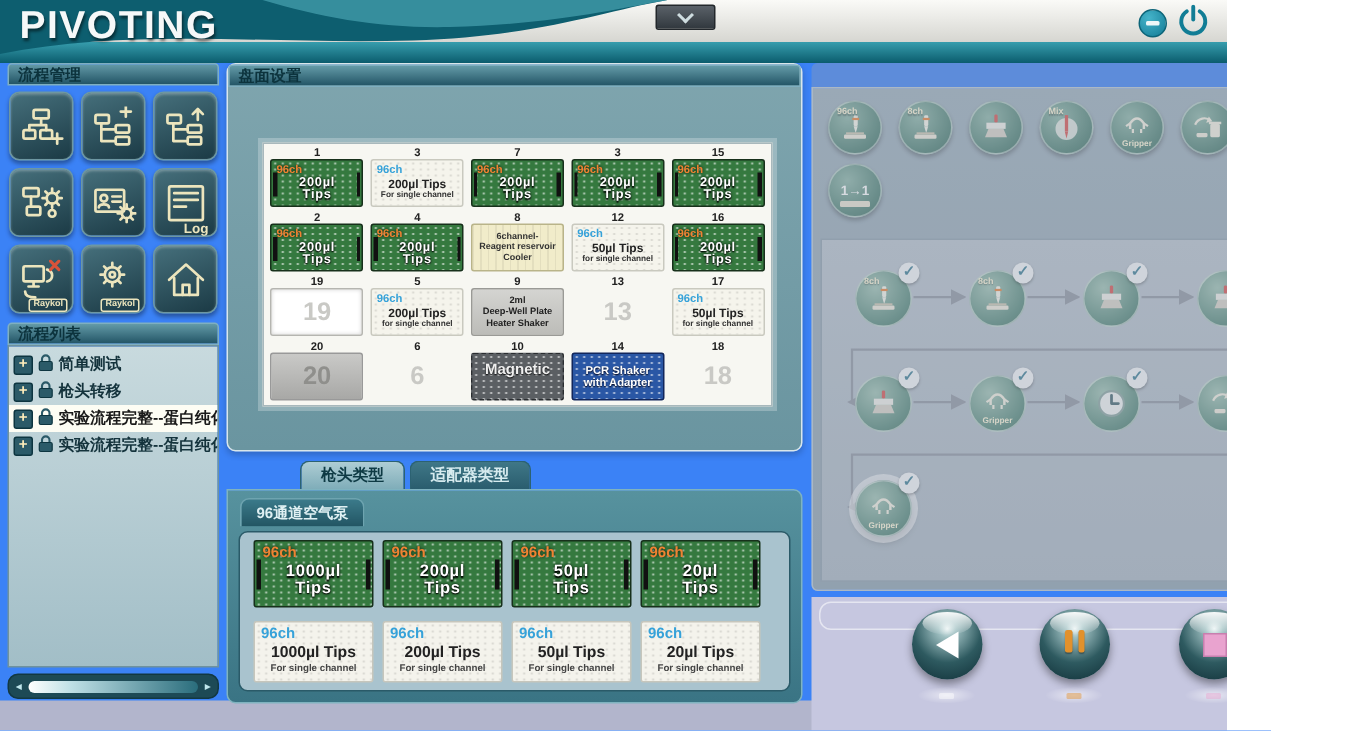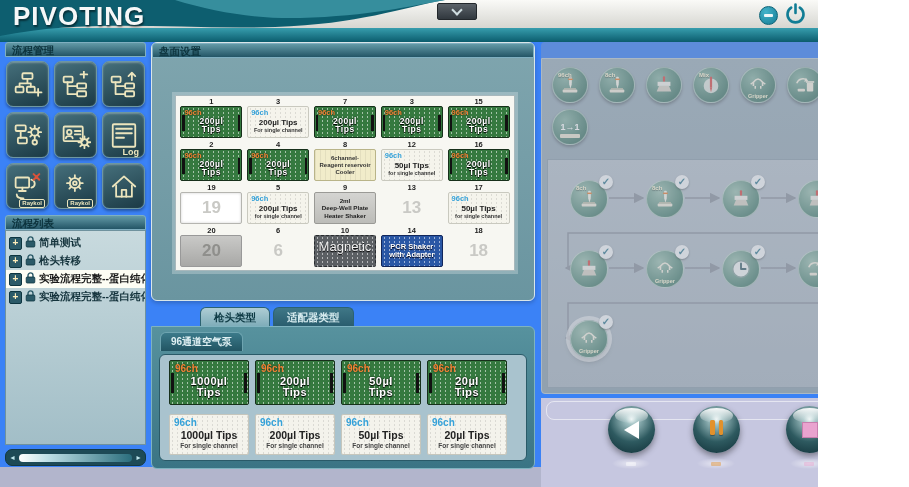--- a/index.html
+++ b/index.html
@@ -54,21 +54,21 @@
   .p-rack96 .l1,.p-rack96 .l2{font-size:8.5px;line-height:8.5px;font-weight:bold;letter-spacing:.5px;text-shadow:0 1px 1px #000,0 0 2px #000;z-index:1;}
   .p-rack96 .l1{margin-top:6px;}
   .p-rack1{background-color:#f5f4ec;border:1px solid #c9c9bf;color:#222;}
   .p-rack1 .l1{font-size:8px;font-weight:bold;color:#222;margin-top:8px;line-height:9px;}
   .p-rack1 .sub{font-size:5.5px;font-weight:bold;color:#333;line-height:7px;}
   .p-reservoir{background:#f1ecca repeating-linear-gradient(90deg,rgba(0,0,0,.06) 0 1px,transparent 1px 5px);border:1px solid #b9b489;}
   .p-reservoir span{font-size:6px;line-height:7px;font-weight:bold;color:#333;}
   .p-heater{background:linear-gradient(#d4d4d1,#bcbcb8);border:1px solid #9a9a96;}
   .p-heater span{font-size:6.2px;line-height:7.5px;font-weight:bold;color:#222;}
   .p-magnetic{background-color:#5b5f63;border:1px dashed #2a2d30;}
-  .p-magnetic span{font-size:13px;line-height:9px;font-weight:normal;color:#f0f0f0;text-shadow:0 1px 1px #000;z-index:1;margin-top:32px;}
+  .p-magnetic span{font-size:10px;line-height:9px;font-weight:bold;color:#f0f0f0;text-shadow:0 1px 1px #000;z-index:1;margin-top:32px;}
   .p-pcr{background-color:#2a57a5;border:1px solid #12275c;}
   .p-pcr span{font-size:7.5px;line-height:8.5px;font-weight:bold;color:#fff;text-shadow:0 1px 1px #001;z-index:1;}
   .p-empty-white{background:#fff;border:1px solid #b5b5b0;box-shadow:inset 0 0 3px rgba(0,0,0,.18);}
   .p-empty-gray{background:linear-gradient(#c9c9c7,#a8a8a6);border:1px solid #999;}
   .p-empty-plain{background:transparent;border:none;}
   .big{font-size:17px;font-weight:bold;color:#c9c9c5;}
   .p-empty-gray .big{color:#8f8f8c;}
 
   .tabs{display:flex;gap:3px;margin-top:6px;padding-left:2px;}
   .tab{height:18px;line-height:18px;padding:0 13px;font-size:10.5px;font-weight:bold;border-radius:6px 6px 0 0;border:1px solid #2c6272;border-bottom:none;cursor:pointer;}

